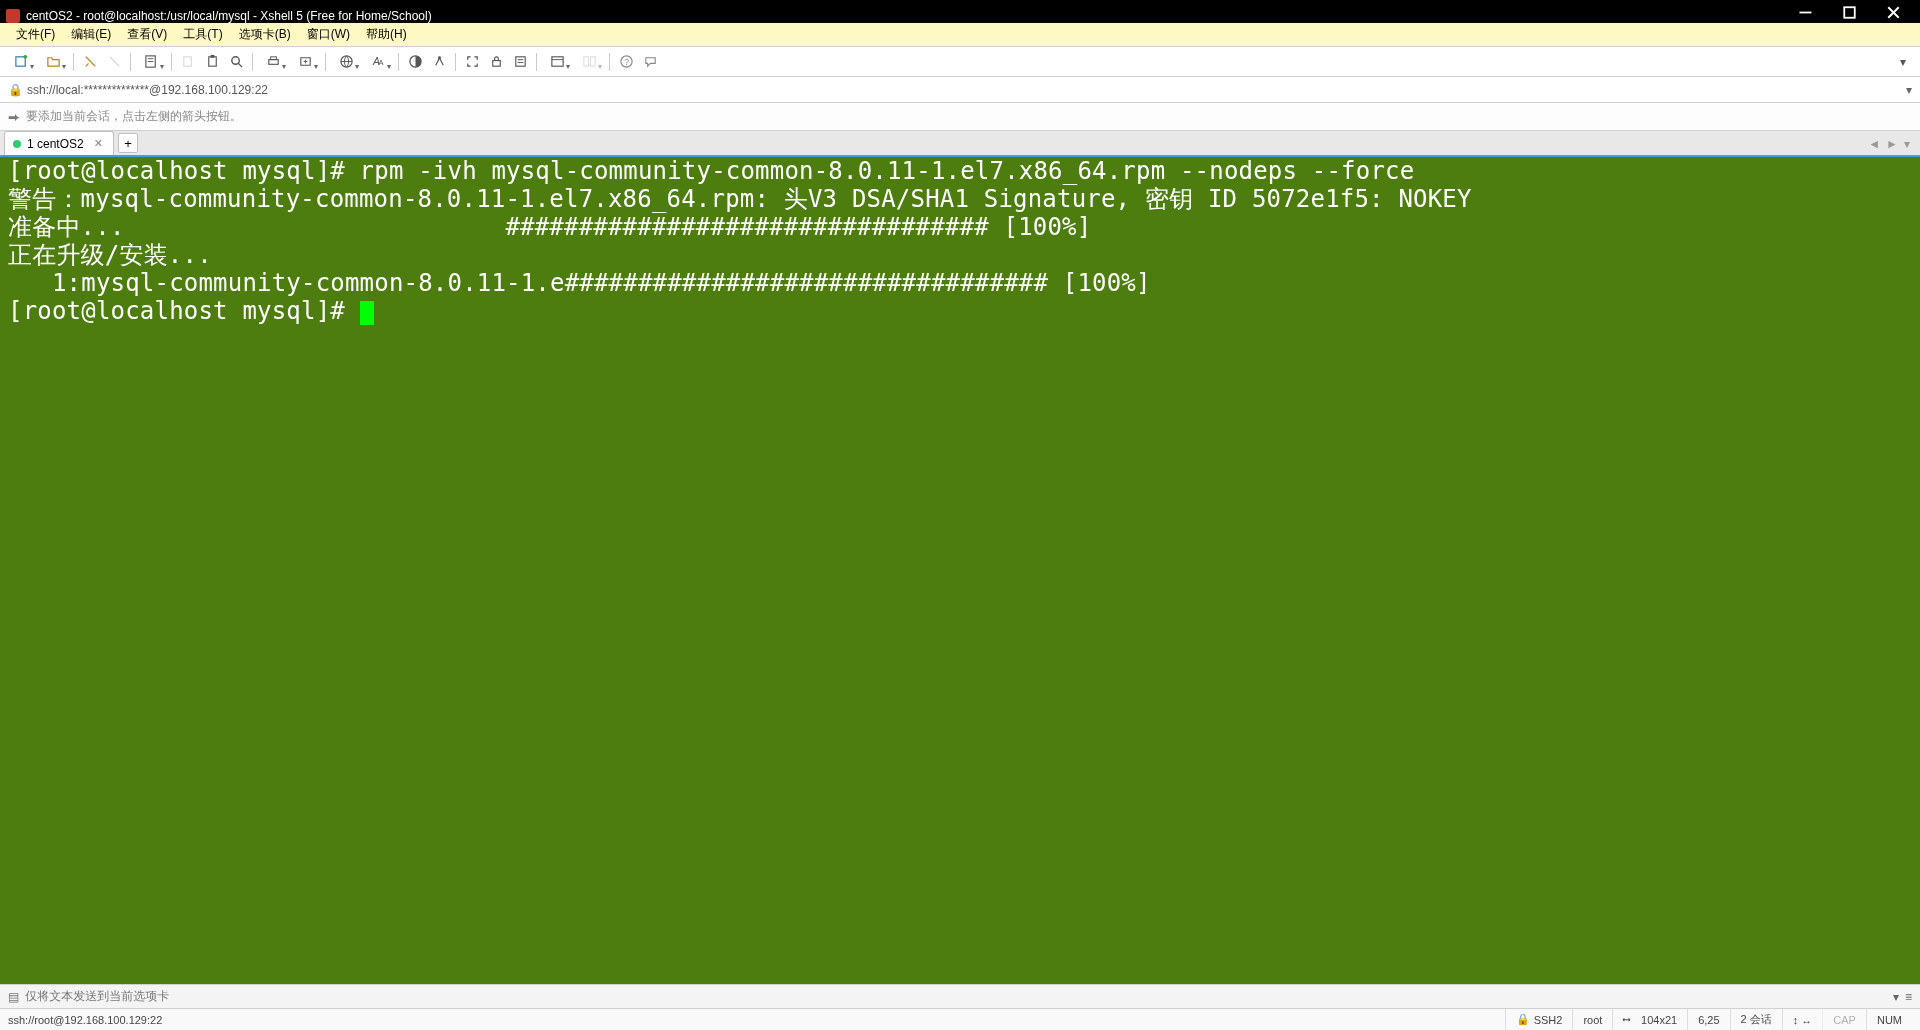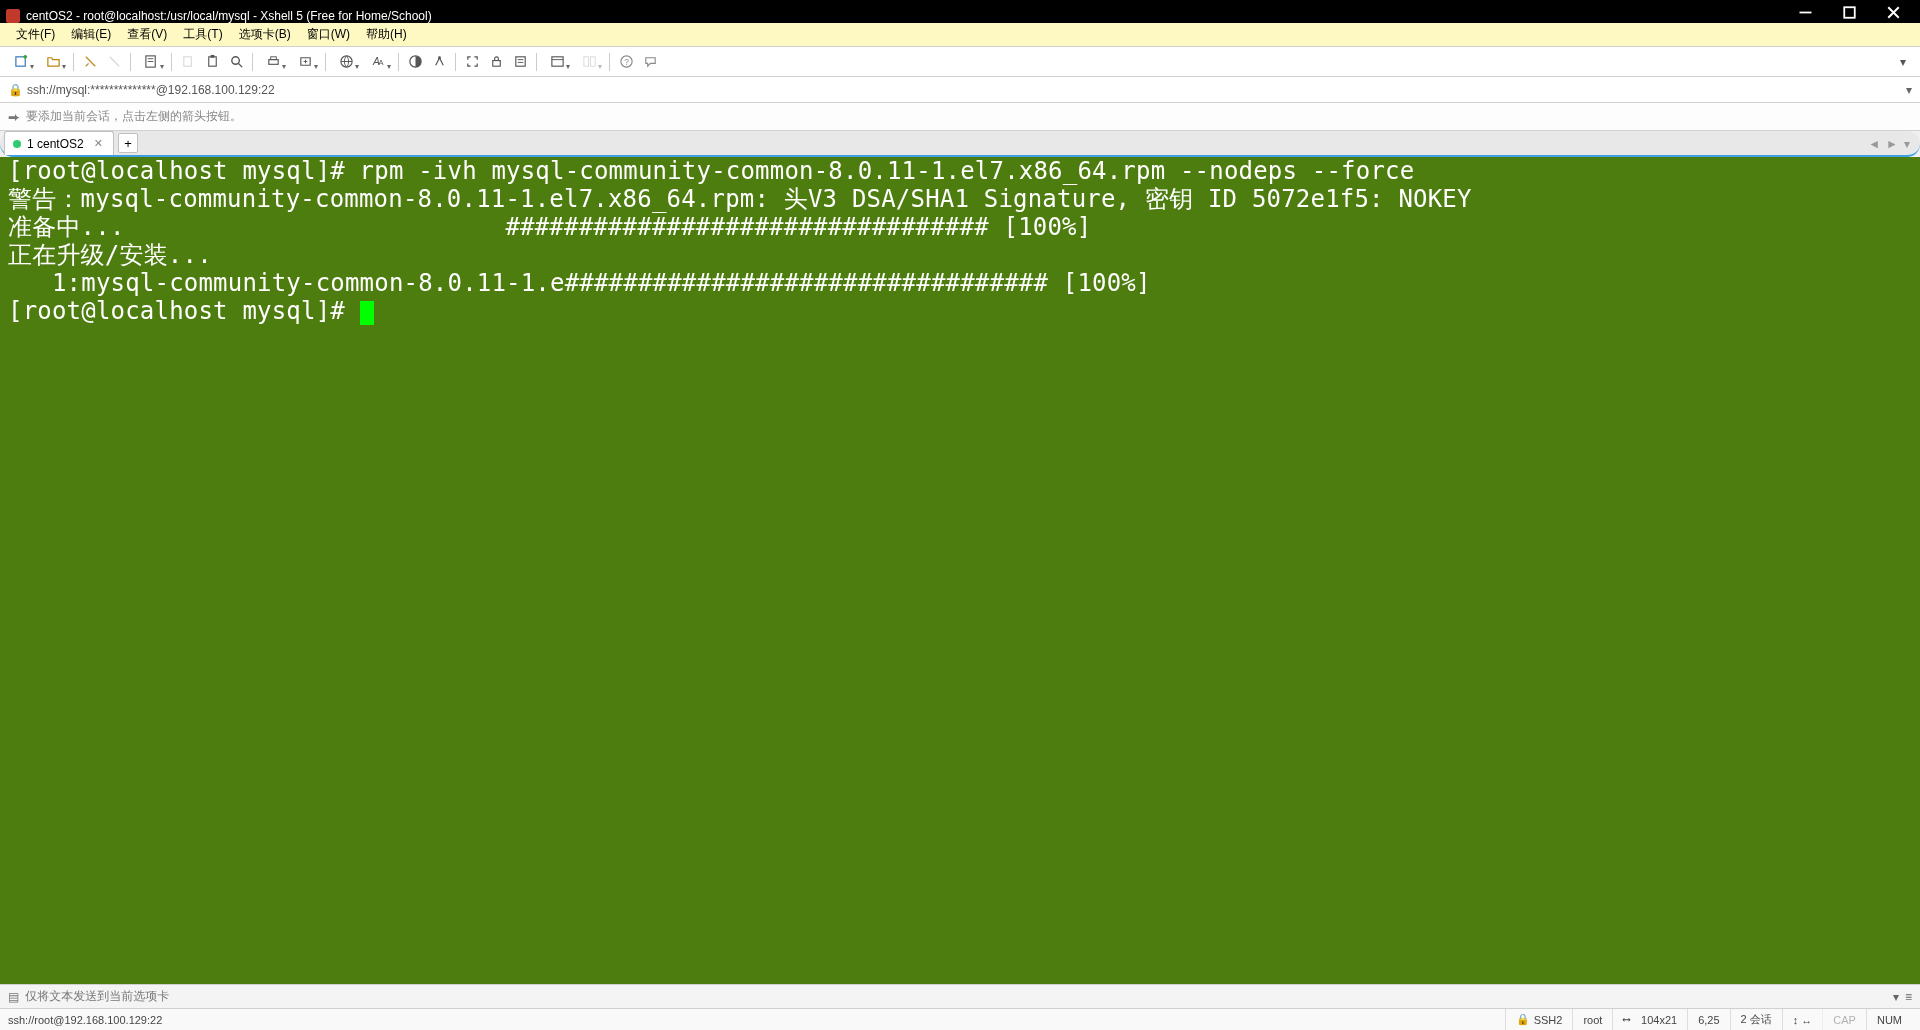--- a/index.html
+++ b/index.html
@@ -74,21 +74,20 @@
   font-size: 12px;
 }
 .hint-bar .flag { margin-right: 6px; color: #777; }
 .tab-bar {
   background: #e8e8e8;
   height: 26px;
   display: flex;
   align-items: flex-end;
   padding: 0 4px;
   border-bottom: 2px solid #3b9fe2;
-  border-radius: 13px;
 }
 .tab-bar .tab {
   height: 24px;
   padding: 0 10px 0 8px;
   background: #fff;
   border: 1px solid #c0c0c0;
   border-bottom: none;
   display: flex;
   align-items: center;
   gap: 6px;
@@ -301,21 +300,21 @@
   <div class="tbtn">
     <svg viewBox="0 0 16 16">
         <path d="M3 4h10v6H8l-3 3V10H3z" fill="none" stroke="#888" stroke-width="1.2"></path>
       </svg>
   </div>
   <div style="margin-left:auto" class="tbtn">▾</div>
 </div>
 
 <div class="address-bar">
   <span class="lock">🔒</span>
-  <span>ssh://mysql:**************@192.168.100.129:22</span>
+  <span>ssh://local:**************@192.168.100.129:22</span>
   <span class="addr-drop">▾</span>
 </div>
 
 <div class="hint-bar">
   <span class="flag">⮕</span>
   <span>要添加当前会话，点击左侧的箭头按钮。</span>
 </div>
 
 <div class="tab-bar">
   <div class="tab">

